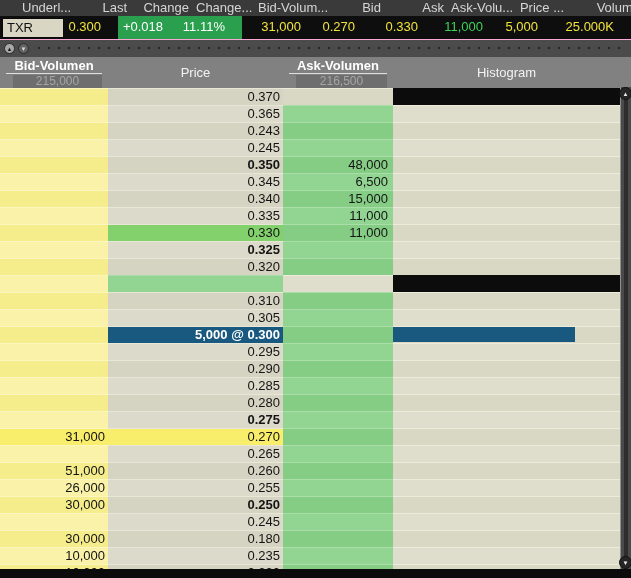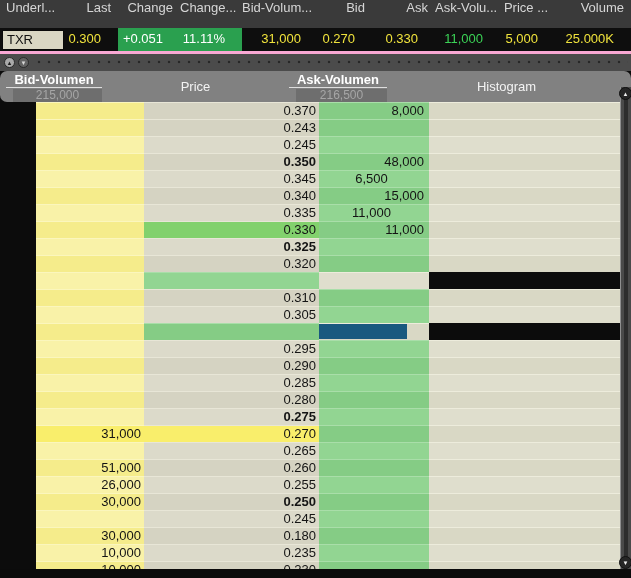--- a/index.html
+++ b/index.html
@@ -1,67 +1,67 @@
 <!DOCTYPE html>
 <html style="--accent-blue: #19597f; --quote-bg: #0e0e0e; --dark-bar: #3a3a3a; --quote-yellow: #f0e33c; --quote-green: #2aa04f; --quote-value-green: #3bd356; --header-gray: #818181; --bid-yellow: #f5ec8b; --bid-yellow-alt: #f9f2a8; --bid-highlight: #f9ee6b; --ask-green: #85cc85; --ask-green-alt: #92d592; --ask-highlight: #82d16d; --price-bg: #d5d3c2; --price-bg-alt: #dcdaca; --hist-bg: #d9d8c5; --hist-bg-alt: #dfdecd;"><head>
 <meta charset="utf-8">
 <style>
   html,body{margin:0;padding:0;background:#0c0c0c;}
   body{width:631px;height:578px;overflow:hidden;position:relative;
        font-family:"Liberation Sans",sans-serif;-webkit-font-smoothing:antialiased;}
 
   
   .qgrid{display:grid;grid-template-columns:65px 53px 62px 62px 76px 54px 63px 65px 55px 76px;}
-  .quote-header{height:28px;background:var(--dark-bar);}
+  .quote-header{height:16px;background:var(--dark-bar);padding-left:16px;}
   .quote-header .qc{color:#d6d6d6;font-size:13px;line-height:16px;text-align:right;padding-right:7px;
     white-space:nowrap;overflow:hidden;}
   .quote-header .qc.first{text-align:left;padding-left:6px;}
-  .quote-values{height:23px;background:var(--quote-bg);border-bottom:3px solid #f9a8d4;}
+  .quote-values{height:23px;background:var(--quote-bg);border-bottom:1px solid #f9a8d4;}
   .quote-values .qv{color:var(--quote-yellow);font-size:13px;line-height:22px;text-align:right;
     padding-right:17px;white-space:nowrap;overflow:hidden;}
   .qv.v-underlying{padding:2px 1px 2px 2px;}
   .qv.v-underlying .chip{background:#d9d6c3;color:#111;height:18px;line-height:18px;
     text-align:left;padding-left:4px;border:1px solid #0a0a0a;}
   .qv.v-green-bg{background:var(--quote-green);color:#fff;}
   .qv.v-green-text{color:var(--quote-value-green);}
 
   
   .splitter{height:17px;background:#4b4b4b;position:relative;}
   .split-btn{position:absolute;top:3px;width:11px;height:11px;border-radius:50%;
     text-align:center;font-size:6px;line-height:11px;padding:0;border:1px solid #2a2a2a;box-sizing:border-box;}
   .split-btn.up{left:4px;background:#a9a9a9;color:#1d1d1d;}
   .split-btn.down{left:18px;background:#636363;color:#d8d8d8;}
   .split-dots{position:absolute;left:34px;right:3px;top:6px;height:4px;
     background-image:radial-gradient(circle,#272727 1.4px,rgba(0,0,0,0) 1.6px);
     background-size:10px 4px;background-repeat:repeat-x;}
 
   
   .tgrid{display:grid;grid-template-columns:108px 175px 110px 227px 11px;}
-  .table-header{height:31px;background:var(--header-gray);border-radius:7px;}
+  .table-header{height:31px;background:var(--header-gray);}
   .th{overflow:hidden;}
   .th .hlabel{display:block;margin:1px 6px 0 6px;text-align:center;color:#fff;
     font-weight:bold;font-size:13px;line-height:15px;border-bottom:1px solid #dedede;}
   .th .hsub{display:block;margin:1px 6px 0 13px;background:#6e6e6e;color:#a6a6a6;
     font-size:12px;line-height:13px;height:20px;text-align:center;}
   .th.plain{color:#f3f3f3;font-size:13px;line-height:31px;text-align:center;font-weight:normal;}
 
   
   .rows{position:relative;}
-  .row{height:17px;padding-left:36px;}
+  .row{height:17px;}
   .cell{font-size:13px;line-height:17px;color:#141414;white-space:nowrap;overflow:hidden;}
   .cell.bid{background:var(--bid-yellow);text-align:right;padding-right:3px;
     box-shadow:inset 0 1px 0 #fbf6bd;}
   .cell.price{background:var(--price-bg);text-align:right;padding-right:3px;
     box-shadow:inset 0 1px 0 #e8e6d7;}
   .cell.ask{background:var(--ask-green);text-align:right;padding-right:5px;
     box-shadow:inset 0 1px 0 #a9dea9;}
   .cell.hist{background:var(--hist-bg);box-shadow:inset 0 1px 0 #edecdc;}
   .row.odd .cell.bid{background:var(--bid-yellow-alt);}
   .row.odd .cell.price{background:var(--price-bg-alt);}
-  .row.odd .cell.ask{background:var(--ask-green-alt);text-align:center;}
+  .row.odd .cell.ask{background:var(--ask-green-alt);}
   .row.odd .cell.hist{background:var(--hist-bg-alt);}
   .row.bold .cell.price{font-weight:bold;}
   .row.best-ask .cell.price{background:var(--ask-highlight);}
   .row.best-bid .cell.price,.row.best-bid .cell.bid{background:var(--bid-highlight);}
   .row.last-trade .cell.price{background:var(--accent-blue);color:#fff;font-weight:bold;}
   .bar{display:none;height:15px;margin-top:1px;background:var(--accent-blue);}
   .row.last-trade .bar{display:block;}
 
   
   .vscroll{position:absolute;top:87px;bottom:9px;right:0;width:11px;background:#4a4a4a;
@@ -91,21 +91,21 @@
     <div class="qc">Ask-Volu...</div>
     <div class="qc">Price ...</div>
     <div class="qc">Volume</div>
   </div>
 
   <div class="quote-values qgrid">
     <div class="qv v-underlying">
       <div class="chip">TXR</div>
     </div>
     <div class="qv">0.300</div>
-    <div class="qv v-green-bg">+0.051</div>
+    <div class="qv v-green-bg">+0.018</div>
     <div class="qv v-green-bg">11.11%</div>
     <div class="qv">31,000</div>
     <div class="qv">0.270</div>
     <div class="qv">0.330</div>
     <div class="qv v-green-text">11,000</div>
     <div class="qv">5,000</div>
     <div class="qv">25.000K</div>
   </div>
 
   <div class="splitter">
@@ -129,21 +129,29 @@
       <span class="hsub">216,500</span>
     </div>
     <div class="th plain">Histogram</div>
     <div class="th"></div>
   </div>
 
   <div class="rows" id="rows">
       <div class="row tgrid">
       <div class="cell bid"></div>
       <div class="cell price">0.370</div>
-      <div class="cell ask">8,000</div>
+      <div class="cell hist">
+        
+      </div>
+      <div class="cell"></div>
+    </div>
+      <div class="row tgrid odd">
+      <div class="cell bid"></div>
+      <div class="cell price">0.365</div>
+      <div class="cell ask"></div>
       <div class="cell hist">
         
       </div>
       <div class="cell"></div>
     </div>
       <div class="row tgrid">
       <div class="cell bid"></div>
       <div class="cell price">0.243</div>
       <div class="cell ask"></div>
       <div class="cell hist">
@@ -244,20 +252,21 @@
       <div class="cell bid"></div>
       <div class="cell price">0.305</div>
       <div class="cell ask"></div>
       <div class="cell hist">
         
       </div>
       <div class="cell"></div>
     </div>
       <div class="row tgrid last-trade">
       <div class="cell bid"></div>
+      <div class="cell price">5,000 @ 0.300</div>
       <div class="cell ask"></div>
       <div class="cell hist">
         <div class="bar" style="width: 80%;"></div>
       </div>
       <div class="cell"></div>
     </div>
       <div class="row tgrid odd">
       <div class="cell bid"></div>
       <div class="cell price">0.295</div>
       <div class="cell ask"></div>

